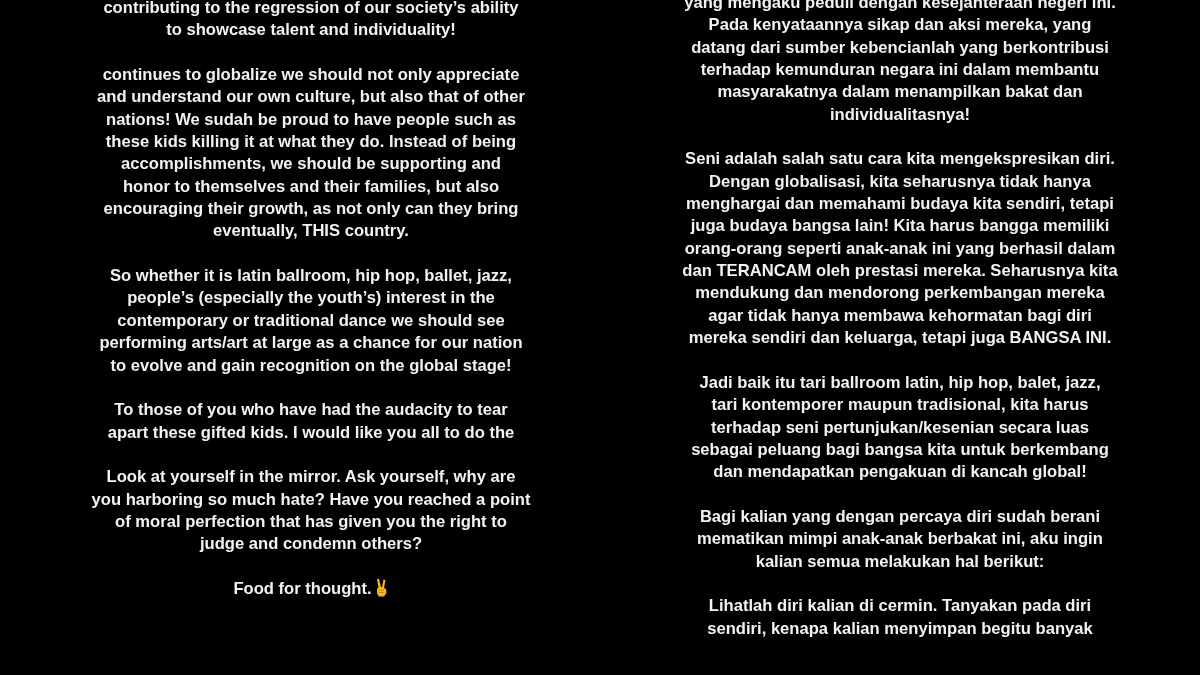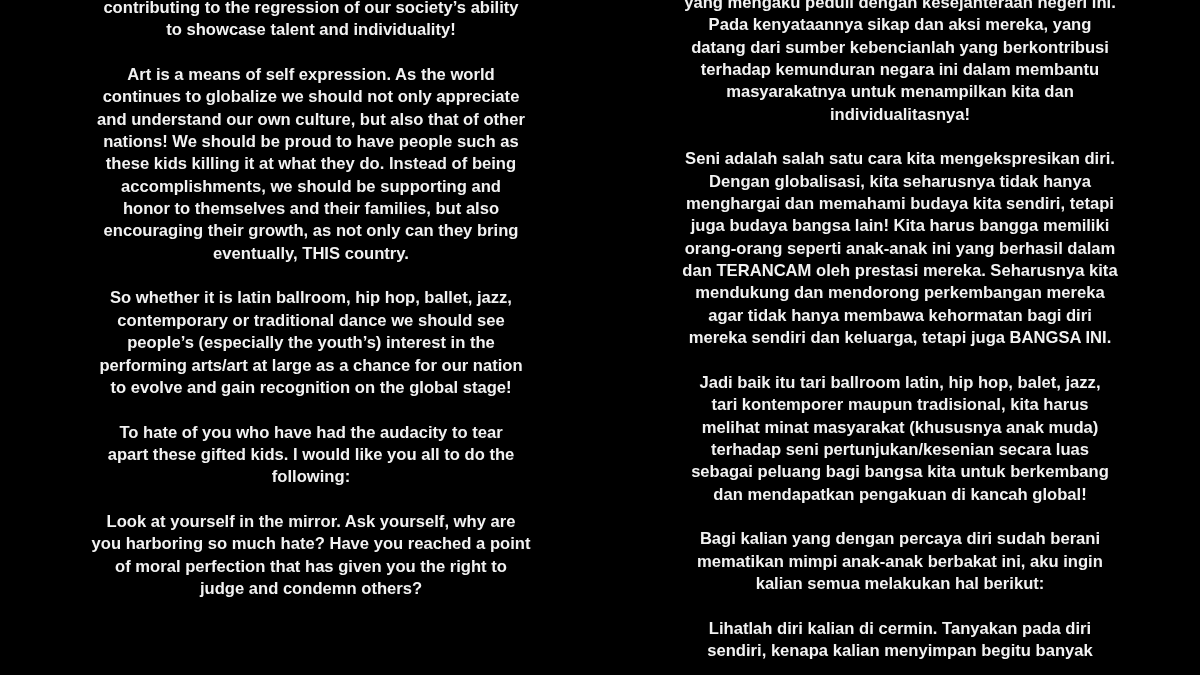--- a/index.html
+++ b/index.html
@@ -52,79 +52,83 @@
 </head>
 <body>
 
 <div class="column col-left" id="col-left">
     <div>
       <span class="line"><span>contributing to the regression of our society’s ability</span></span>
       <span class="line"><span>to showcase talent and individuality!</span></span>
     </div>
     <span class="gap"></span>
     <div>
-      <span class="line"><span>Art is a means of self expression. As the world</span></span>
       <span class="line"><span>continues to globalize we should not only appreciate</span></span>
       <span class="line"><span>and understand our own culture, but also that of other</span></span>
-      <span class="line"><span>nations! We should be proud to have people such as</span></span>
+      <span class="line"><span>nations! We sudah be proud to have people such as</span></span>
       <span class="line"><span>these kids killing it at what they do. Instead of being</span></span>
       <span class="line"><span>accomplishments, we should be supporting and</span></span>
       <span class="line"><span>honor to themselves and their families, but also</span></span>
       <span class="line"><span>encouraging their growth, as not only can they bring</span></span>
       <span class="line"><span>eventually, THIS country.</span></span>
     </div>
     <span class="gap"></span>
     <div>
       <span class="line"><span>So whether it is latin ballroom, hip hop, ballet, jazz,</span></span>
+      <span class="line"><span>people’s (especially the youth’s) interest in the</span></span>
       <span class="line"><span>contemporary or traditional dance we should see</span></span>
-      <span class="line"><span>people’s (especially the youth’s) interest in the</span></span>
       <span class="line"><span>performing arts/art at large as a chance for our nation</span></span>
       <span class="line"><span>to evolve and gain recognition on the global stage!</span></span>
     </div>
     <span class="gap"></span>
     <div>
-      <span class="line"><span>To hate of you who have had the audacity to tear</span></span>
+      <span class="line"><span>To those of you who have had the audacity to tear</span></span>
       <span class="line"><span>apart these gifted kids. I would like you all to do the</span></span>
-      <span class="line"><span>following:</span></span>
     </div>
     <span class="gap"></span>
     <div>
       <span class="line"><span>Look at yourself in the mirror. Ask yourself, why are</span></span>
       <span class="line"><span>you harboring so much hate? Have you reached a point</span></span>
       <span class="line"><span>of moral perfection that has given you the right to</span></span>
       <span class="line"><span>judge and condemn others?</span></span>
     </div>
     <span class="gap"></span>
+    <div>
+      <span class="line"><span>Food for thought.</span><svg viewBox="0 0 15 19" class="emoji">
+          <path d="M3 1 L5 1 L7 9 L8 9 L9.5 1.5 L11.5 2 L10 10 L12 11 L12.5 15 L10 18.5 L5 18.5 L3 15.5 L3 11 L4.5 9.5 Z" fill="#f5b81f"></path>
+          <path d="M5 12 L10 12" stroke="#c98a0c" stroke-width="1" fill="none"></path>
+          <path d="M5 14.5 L10.5 14.5" stroke="#c98a0c" stroke-width="1" fill="none"></path>
+        </svg></span>
+    </div>
   </div>
 <div class="column col-right" id="col-right">
     <div>
       <span class="line"><span>yang mengaku peduli dengan kesejahteraan negeri ini.</span></span>
       <span class="line"><span>Pada kenyataannya sikap dan aksi mereka, yang</span></span>
       <span class="line"><span>datang dari sumber kebencianlah yang berkontribusi</span></span>
       <span class="line"><span>terhadap kemunduran negara ini dalam membantu</span></span>
-      <span class="line"><span>masyarakatnya untuk menampilkan kita dan</span></span>
+      <span class="line"><span>masyarakatnya dalam menampilkan bakat dan</span></span>
       <span class="line"><span>individualitasnya!</span></span>
     </div>
     <span class="gap"></span>
     <div>
       <span class="line"><span>Seni adalah salah satu cara kita mengekspresikan diri.</span></span>
       <span class="line"><span>Dengan globalisasi, kita seharusnya tidak hanya</span></span>
       <span class="line"><span>menghargai dan memahami budaya kita sendiri, tetapi</span></span>
       <span class="line"><span>juga budaya bangsa lain! Kita harus bangga memiliki</span></span>
       <span class="line"><span>orang-orang seperti anak-anak ini yang berhasil dalam</span></span>
       <span class="line"><span>dan TERANCAM oleh prestasi mereka. Seharusnya kita</span></span>
       <span class="line"><span>mendukung dan mendorong perkembangan mereka</span></span>
       <span class="line"><span>agar tidak hanya membawa kehormatan bagi diri</span></span>
       <span class="line"><span>mereka sendiri dan keluarga, tetapi juga BANGSA INI.</span></span>
     </div>
     <span class="gap"></span>
     <div>
       <span class="line"><span>Jadi baik itu tari ballroom latin, hip hop, balet, jazz,</span></span>
       <span class="line"><span>tari kontemporer maupun tradisional, kita harus</span></span>
-      <span class="line"><span>melihat minat masyarakat (khususnya anak muda)</span></span>
       <span class="line"><span>terhadap seni pertunjukan/kesenian secara luas</span></span>
       <span class="line"><span>sebagai peluang bagi bangsa kita untuk berkembang</span></span>
       <span class="line"><span>dan mendapatkan pengakuan di kancah global!</span></span>
     </div>
     <span class="gap"></span>
     <div>
       <span class="line"><span>Bagi kalian yang dengan percaya diri sudah berani</span></span>
       <span class="line"><span>mematikan mimpi anak-anak berbakat ini, aku ingin</span></span>
       <span class="line"><span>kalian semua melakukan hal berikut:</span></span>
     </div>

